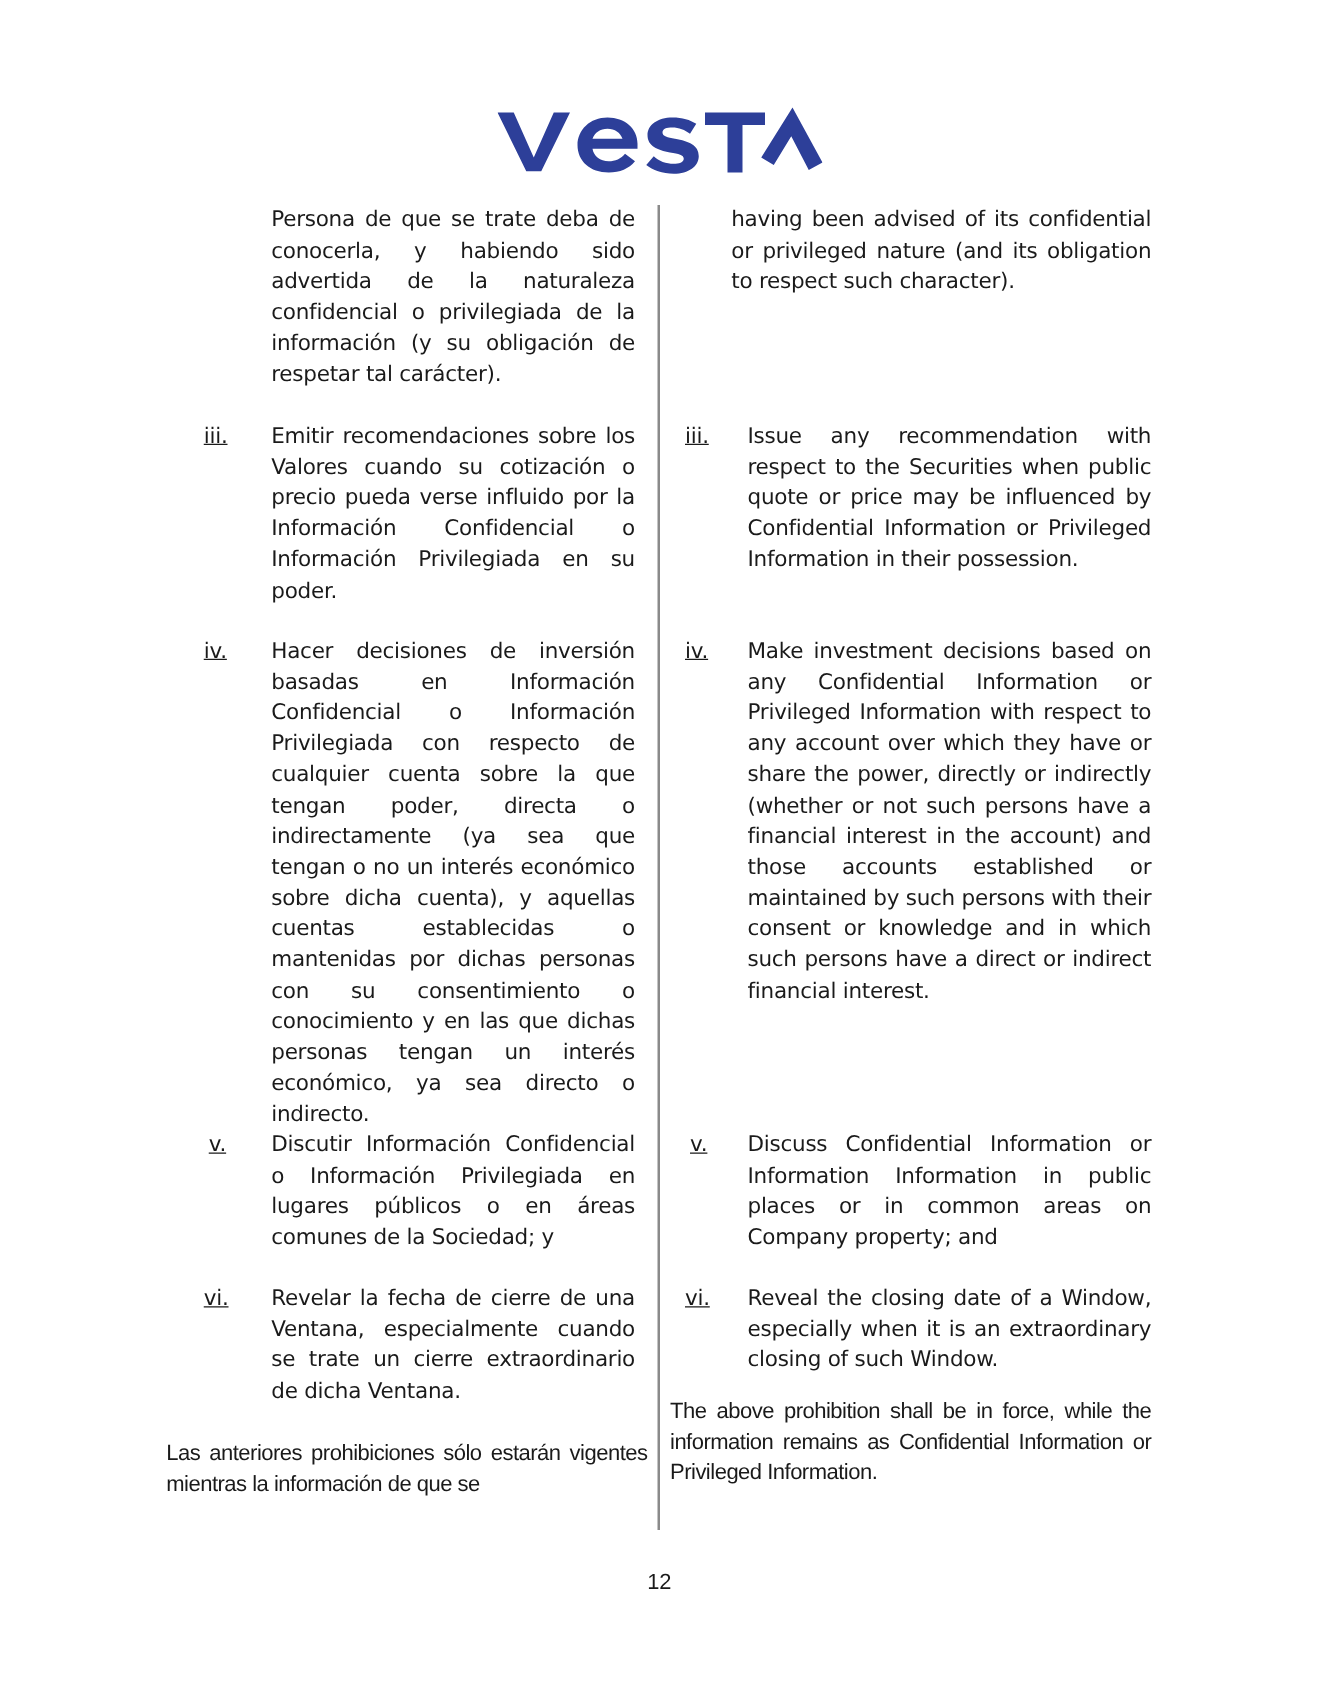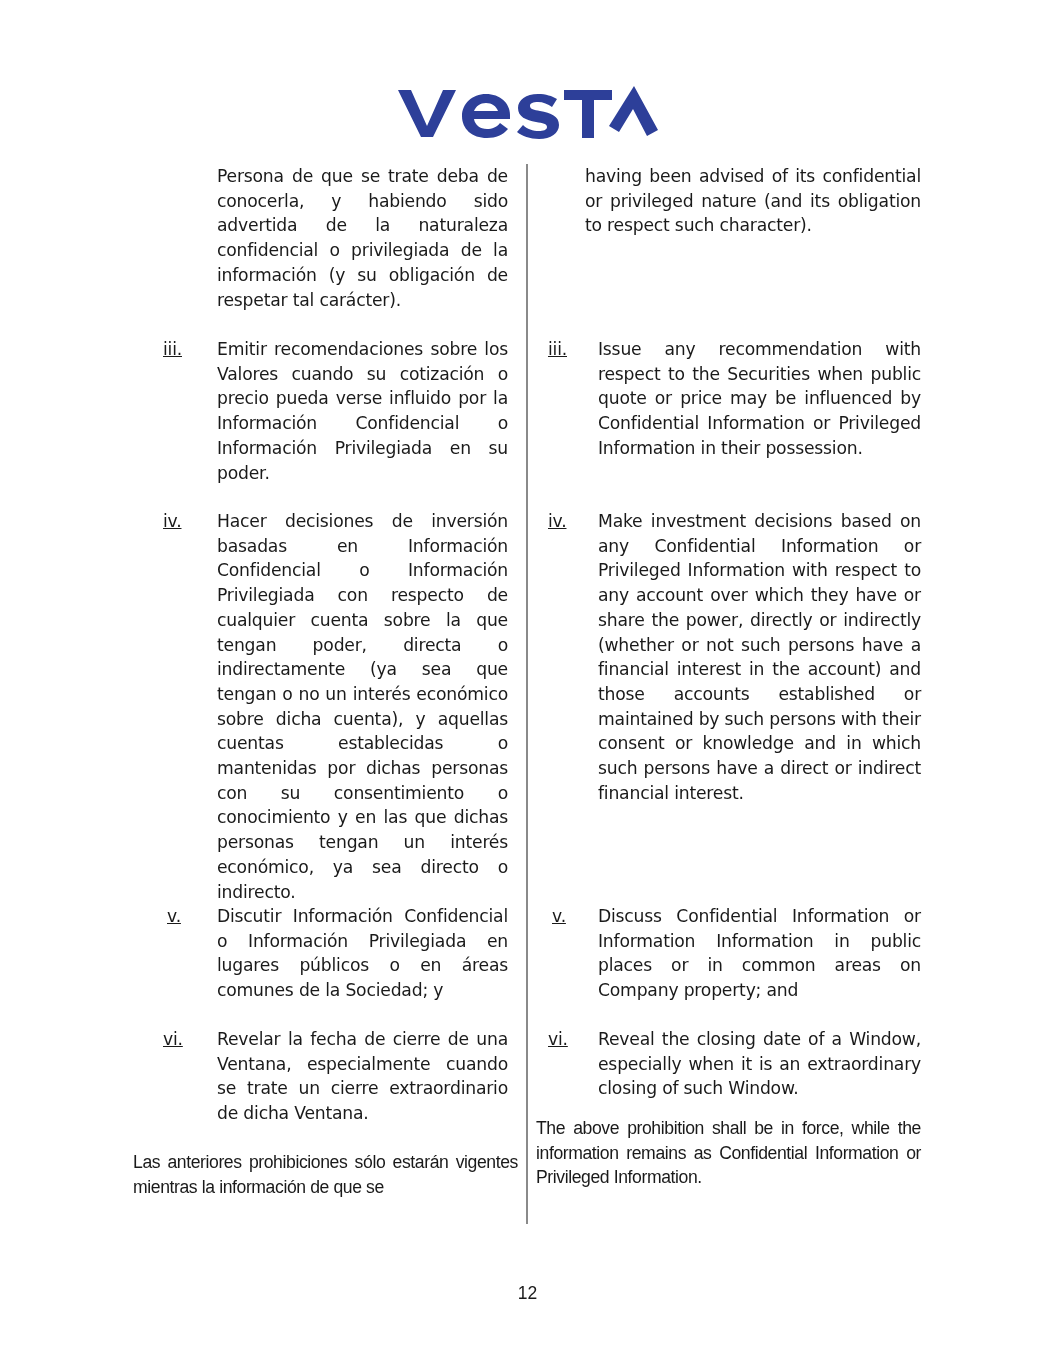--- a/index.html
+++ b/index.html
@@ -71,21 +71,20 @@
       letter-spacing: -0.4px;
     }
     .page-number {
       position: absolute;
       left: 0;
       width: 1055px;
       top: 1255px;
       text-align: center;
       font-family: "Liberation Sans", sans-serif;
       font-size: 17.5px;
-      margin-top: 28px;
     }
   </style>
 </head>
 <body>
 
 <svg class="logo" viewBox="0 0 260 56" xmlns="http://www.w3.org/2000/svg">
   <g fill="#2d3f99">
 
     <polygon points="0,6 13,6 29,42 45,6 58,6 35,53 23,53"></polygon>
 

